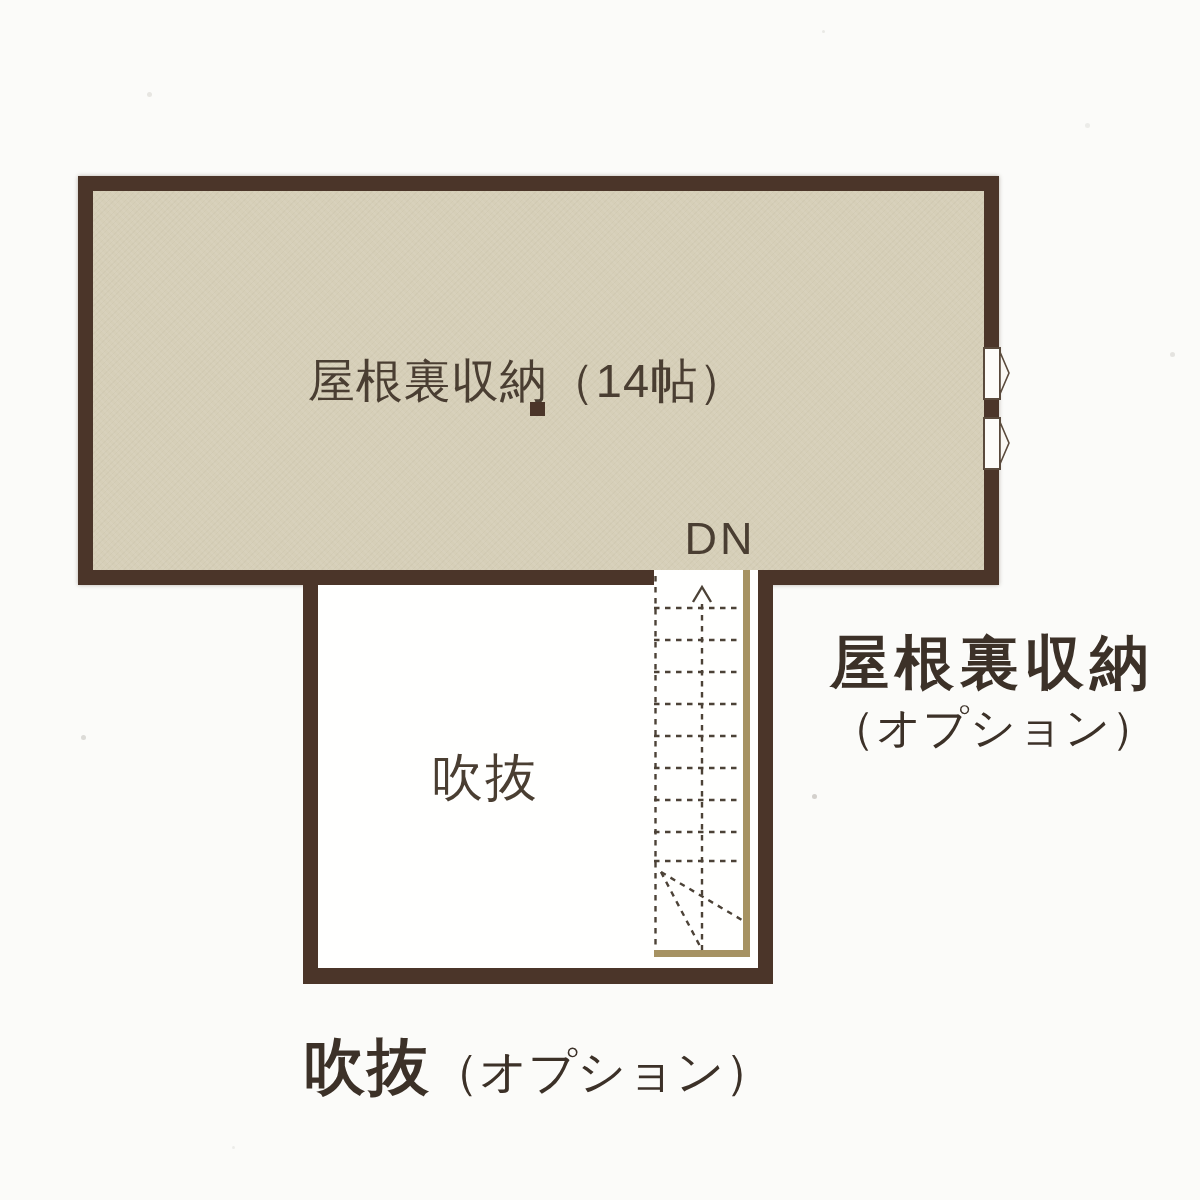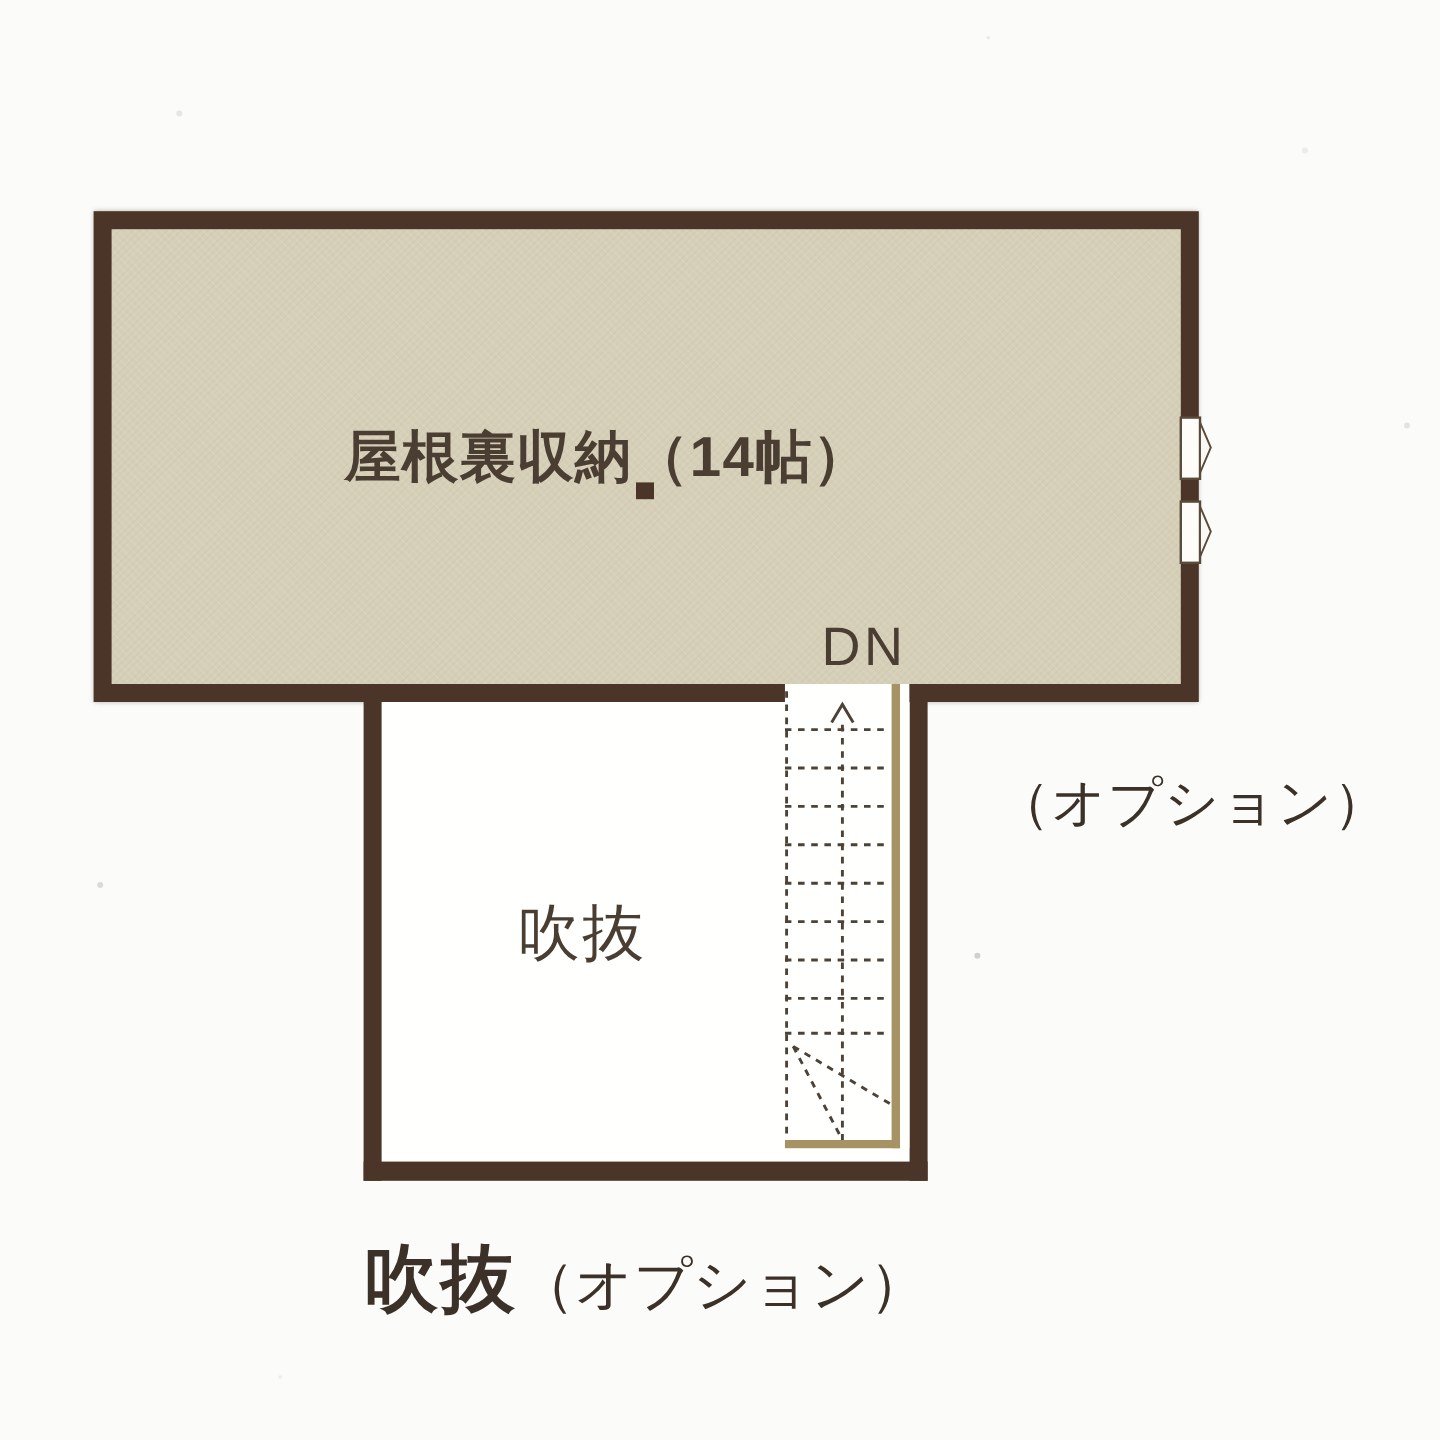--- a/index.html
+++ b/index.html
@@ -17,22 +17,22 @@
     box-shadow:0 0 4px rgba(60,45,35,.35);
   }
   #attic-floor{
     left:15px;top:15px;width:891px;height:379px;
     background-color:var(--attic-floor,#d6cfb8);
     background-image:
       repeating-linear-gradient(45deg, rgba(255,255,255,.05) 0 2px, transparent 2px 5px),
       repeating-linear-gradient(-45deg, rgba(95,82,60,.04) 0 1px, transparent 1px 4px);
   }
   #attic-room-label{
-    left:506px;top:381px;transform:translate(-50%,-50%);
-    font-size:47px;font-weight:700;letter-spacing:1px;white-space:nowrap;
+    left:527px;top:381px;transform:translate(-50%,-50%);
+    font-size:47px;font-weight:400;letter-spacing:1px;white-space:nowrap;
     color:var(--text-room,#4a3e32);
   }
   #column-marker{
     left:530px;top:402px;width:15px;height:14px;
     background:var(--wall,#4b3529);
   }
   
   #dn-label{
     left:668px;top:516px;width:104px;text-align:center;
     font-size:45px;letter-spacing:3px;color:var(--text-room,#443a2c);
@@ -131,20 +131,21 @@
       <path class="dashline" d="M0 291 H88"></path>
     </g>
     <g>
       <path class="dashline" d="M7 302 L48 380"></path>
       <path class="dashline" d="M7 302 L88 350"></path>
     </g>
     <path class="solidline" d="M39 32 L48 17 L57 32"></path>
   </svg>
 
   <div id="attic-option-caption" class="abs">
+    <span id="attic-option-line1">屋根裏収納</span>
     <span id="attic-option-line2">（オプション）</span>
   </div>
 
   <div id="void-option-caption" class="abs">
     <span id="void-option-main">吹抜</span>
     <span id="void-option-paren">（オプション）</span>
   </div>
 
   <div id="scan-speckles" class="abs"></div>
 </div>

